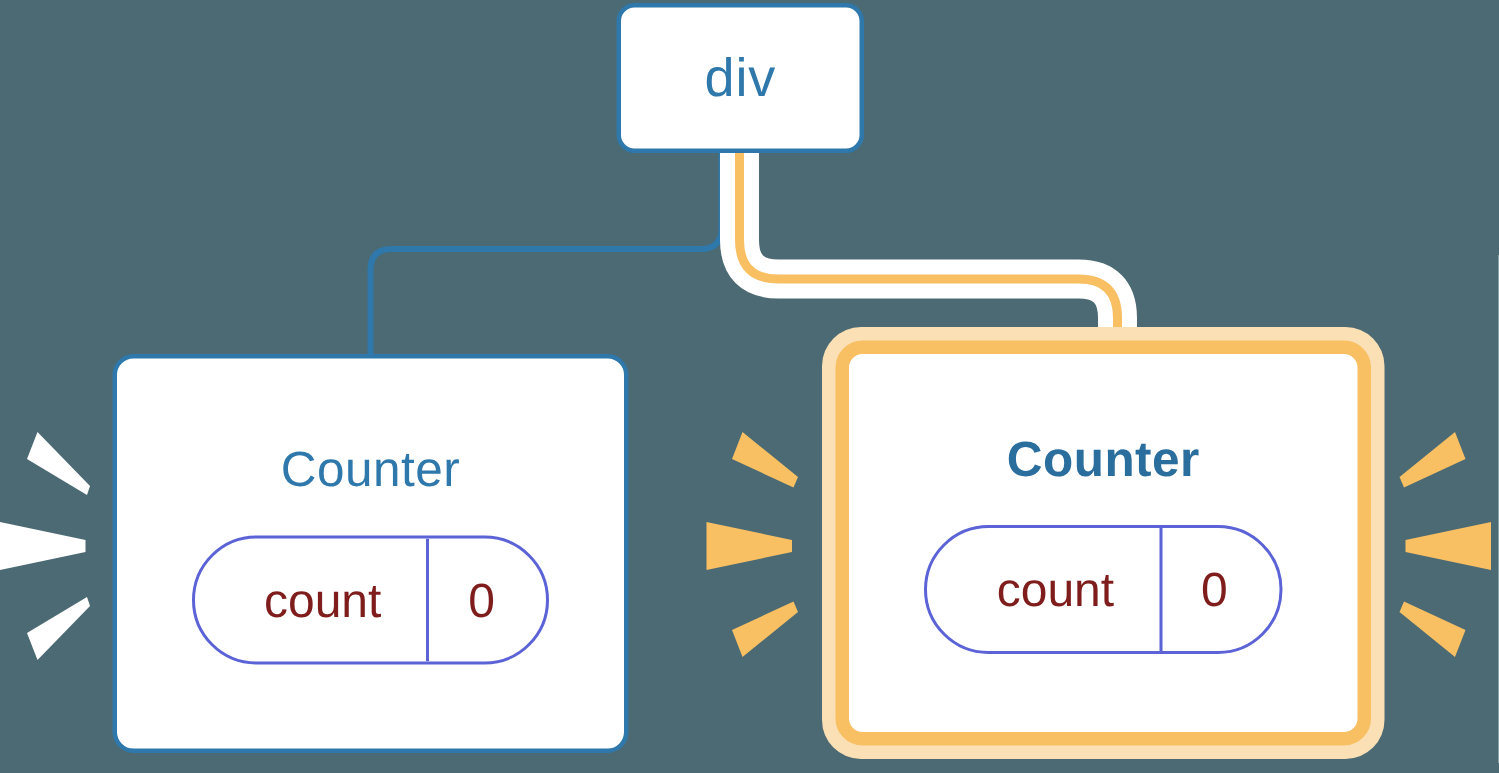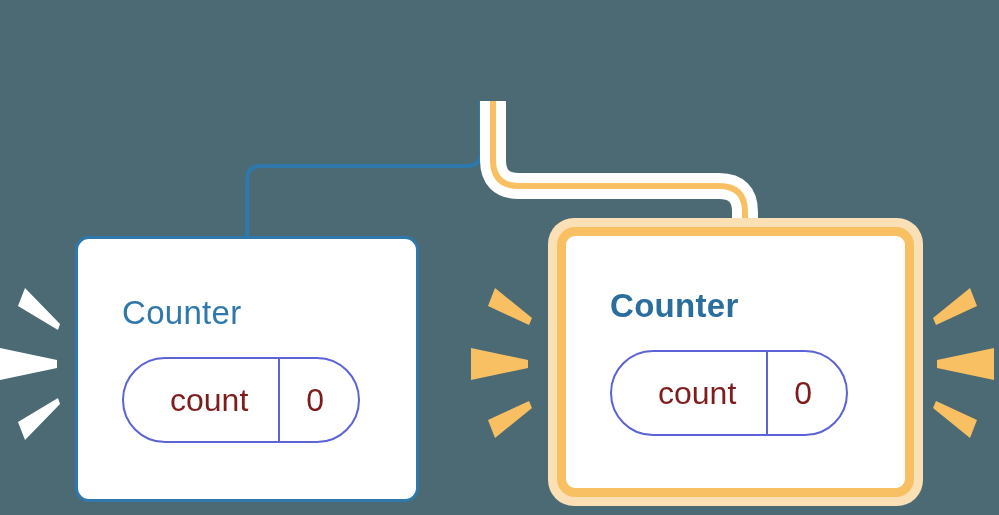--- a/index.html
+++ b/index.html
@@ -77,23 +77,22 @@
     border: 9px solid #f8bf63;
     border-radius: 18px;
     position: relative;
   }
   .node-body {
     position: relative;
     width: 100%;
     height: 100%;
     display: flex;
     flex-direction: column;
-    align-items: flex-start;
+    align-items: center;
     justify-content: center;
-    margin-left: 44px;
   }
   .node-title {
     color: #2e78ab;
     font-size: 33px;
     line-height: 1;
     margin-bottom: 28px;
     letter-spacing: 0.3px;
   }
   .node-title.bold {
     font-weight: bold;
@@ -155,20 +154,23 @@
     <polygon points="5,70 62,82 62,90 5,102" fill="#f8bf63"></polygon>
     <polygon points="22,142 63,123 66,130 29,160" fill="#f8bf63"></polygon>
   </svg>
 
   <svg class="burst" style="left:930px; top:278px; width:69px; height:170px;" viewBox="0 0 69 170">
     <polygon points="40,10 3,40 6,47 47,28" fill="#f8bf63"></polygon>
     <polygon points="64,70 7,82 7,90 64,102" fill="#f8bf63"></polygon>
     <polygon points="47,142 6,123 3,130 40,160" fill="#f8bf63"></polygon>
   </svg>
 
+  <div class="node" id="div-node">
+    <span id="div-label">div</span>
+  </div>
 
   <div class="node" id="counter-left">
     <div class="node-body">
       <div class="node-title">Counter</div>
       <div class="pill">
         <div class="pill-key">count</div>
         <div class="pill-val">0</div>
       </div>
     </div>
   </div>

